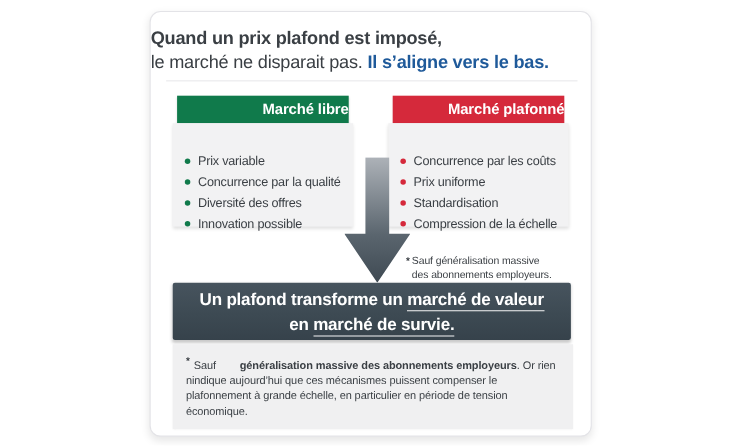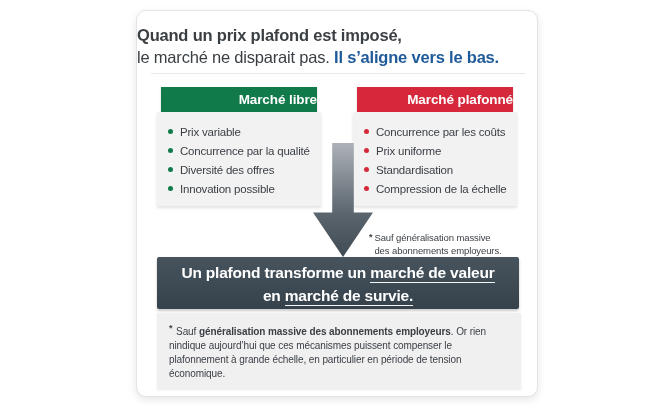--- a/index.html
+++ b/index.html
@@ -50,21 +50,21 @@
     text-align: right;
     color: #ffffff; font-weight: bold; font-size: 13.5px;
     letter-spacing: -0.1px;
     box-shadow: 0 1px 2px rgba(0,0,0,0.18);
   }
   .col-header.green { background: var(--green, #107a4b); }
   .col-header.red   { background: var(--red, #d5293b); }
   .col-body {
     background: var(--box-bg, #f2f2f3);
     box-shadow: 0 2px 3px rgba(0,0,0,0.12);
-    padding: 10px 4px 9px 11px;
+    padding: 25px 4px 9px 11px;
     box-sizing: border-box;
     height: 94px;
   }
   .bullet-item {
     display: flex; align-items: center;
     height: 19px;
     font-size: 11.5px; color: var(--text-dark, #3a3f44);
     letter-spacing: -0.2px;
     white-space: nowrap;
   }
@@ -119,21 +119,21 @@
     width: 364px;
     background: var(--footnote-bg, #f0f0f1);
     box-shadow: 0 1px 2px rgba(0,0,0,0.08);
     box-sizing: border-box;
     padding: 8px 10px 8px 12px;
     font-size: 10px; line-height: 14px;
     color: var(--text-dark, #3a3f44);
     letter-spacing: -0.1px;
   }
   .footnote-box sup { font-weight: bold; font-size: 9px; margin-right: 1px; }
-  .footnote-box b { font-weight: bold; }
+  .footnote-box b { font-weight: bold; margin-left: 19px; }
 </style>
 </head>
 <body>
 
 <div class="card">
 
   <div class="headline">
     <div class="l1">Quand un prix plafond est imposé,</div>
     <div class="l2"><span>le marché ne disparait pas. </span><span class="accent">Il s’aligne vers le bas.</span></div>
   </div>

